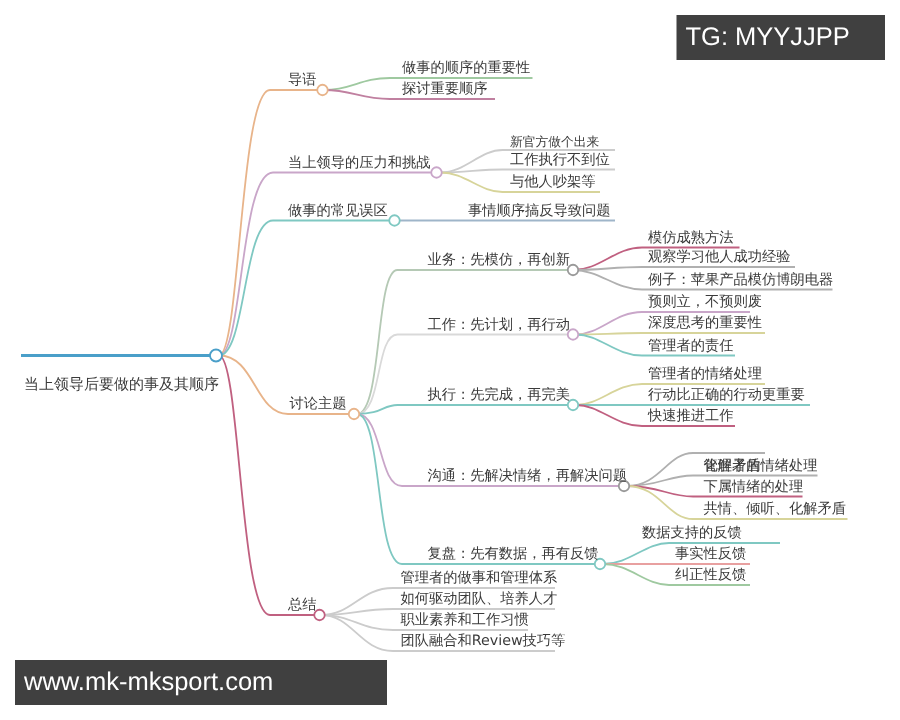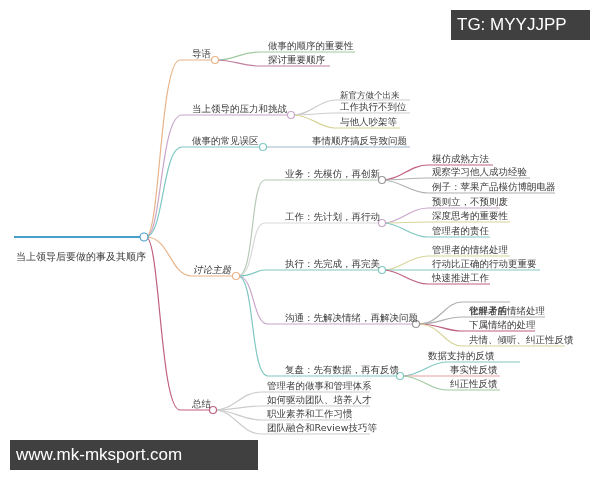--- a/index.html
+++ b/index.html
@@ -80,21 +80,21 @@
     <circle cx="416" cy="324" r="3.5" stroke="#999"></circle>
     <circle cx="400" cy="376" r="3.5" stroke="#7fc8c2"></circle>
   </g>
 </svg>
 
 <div class="t root" style="left:16px;top:225px;">当上领导后要做的事及其顺序</div>
 
 <div class="t" style="left:192px;top:48px;">导语</div>
 <div class="t" style="left:192px;top:103px;">当上领导的压力和挑战</div>
 <div class="t" style="left:192px;top:135px;">做事的常见误区</div>
-<div class="t" style="left:193px;top:264px;font-style:italic;">讨论主题</div>
+<div class="t" style="left:193px;top:264px;">讨论主题</div>
 <div class="t" style="left:192px;top:398px;">总结</div>
 
 <div class="t" style="left:268px;top:40px;">做事的顺序的重要性</div>
 <div class="t" style="left:268px;top:54px;">探讨重要顺序</div>
 
 <div class="t" style="left:340px;top:89px;font-size:8.5px;">新官方做个出来</div>
 <div class="t" style="left:340px;top:101px;">工作执行不到位</div>
 <div class="t" style="left:340px;top:116px;">与他人吵架等</div>
 
 <div class="t" style="left:312px;top:135px;">事情顺序搞反导致问题</div>
@@ -113,21 +113,21 @@
 <div class="t" style="left:432px;top:210px;">深度思考的重要性</div>
 <div class="t" style="left:432px;top:225px;">管理者的责任</div>
 
 <div class="t" style="left:432px;top:244px;">管理者的情绪处理</div>
 <div class="t" style="left:432px;top:258px;">行动比正确的行动更重要</div>
 <div class="t" style="left:432px;top:272px;">快速推进工作</div>
 
 <div class="t" style="left:469px;top:305px;">化解矛盾</div>
 <div class="t" style="left:469px;top:305px;">管理者的情绪处理</div>
 <div class="t" style="left:469px;top:319px;">下属情绪的处理</div>
-<div class="t" style="left:469px;top:334px;">共情、倾听、纠正性反馈</div>
+<div class="t" style="left:469px;top:334px;">共情、倾听、化解矛盾</div>
 
 <div class="t" style="left:428px;top:350px;">数据支持的反馈</div>
 <div class="t" style="left:450px;top:364px;">事实性反馈</div>
 <div class="t" style="left:450px;top:378px;">纠正性反馈</div>
 
 <div class="t" style="left:267px;top:380px;">管理者的做事和管理体系</div>
 <div class="t" style="left:267px;top:394px;">如何驱动团队、培养人才</div>
 <div class="t" style="left:267px;top:408px;">职业素养和工作习惯</div>
 <div class="t" style="left:267px;top:422px;">团队融合和Review技巧等</div>
 

